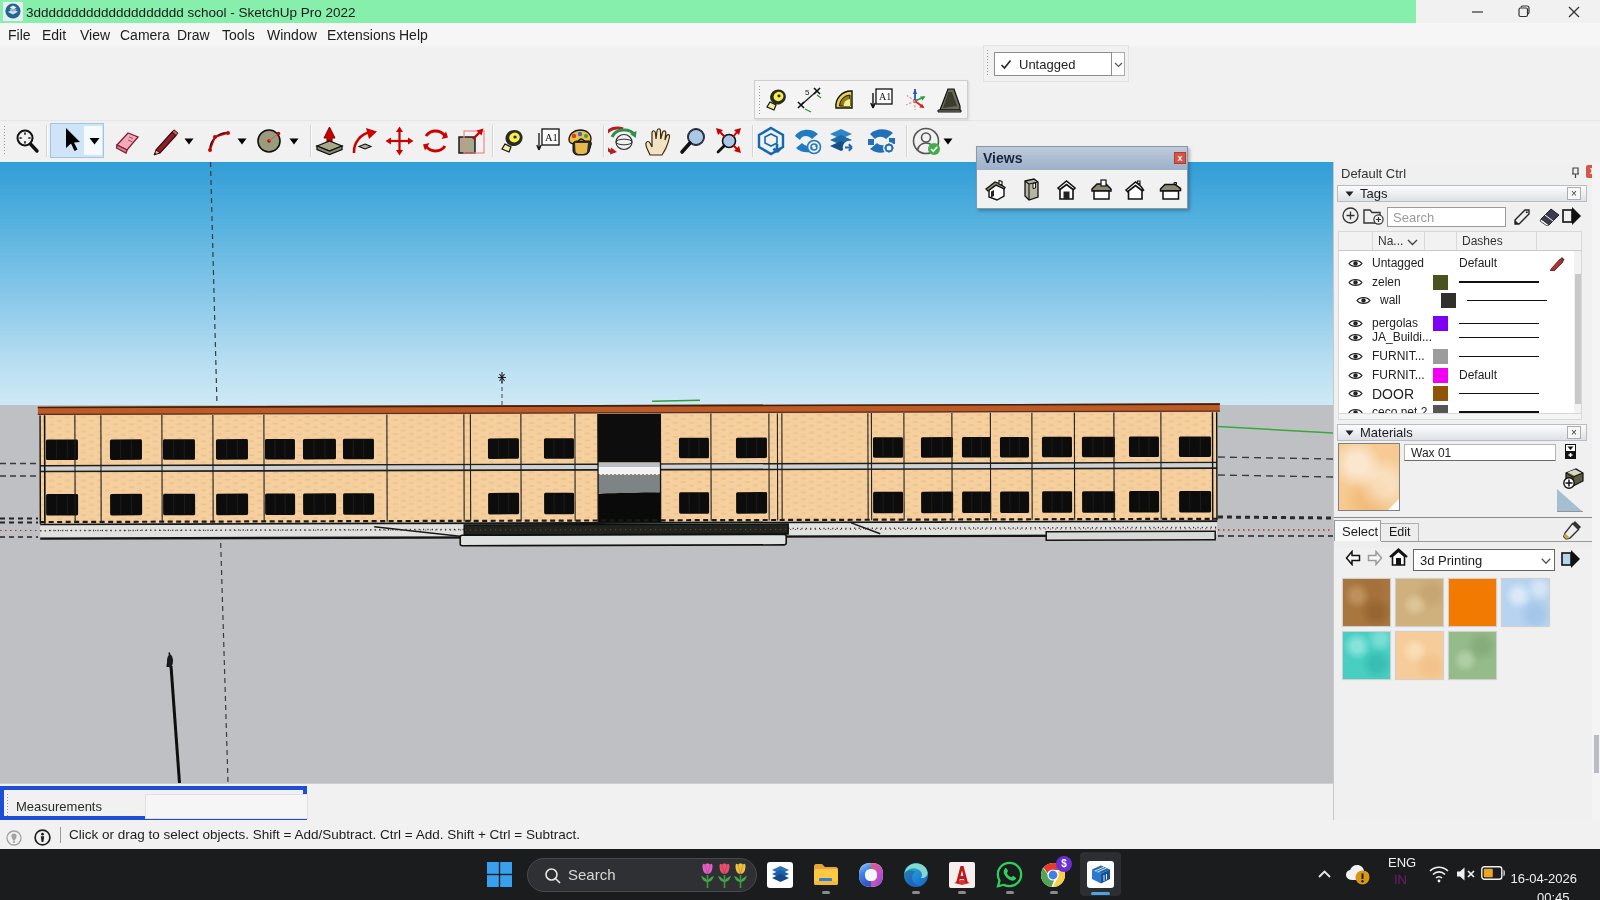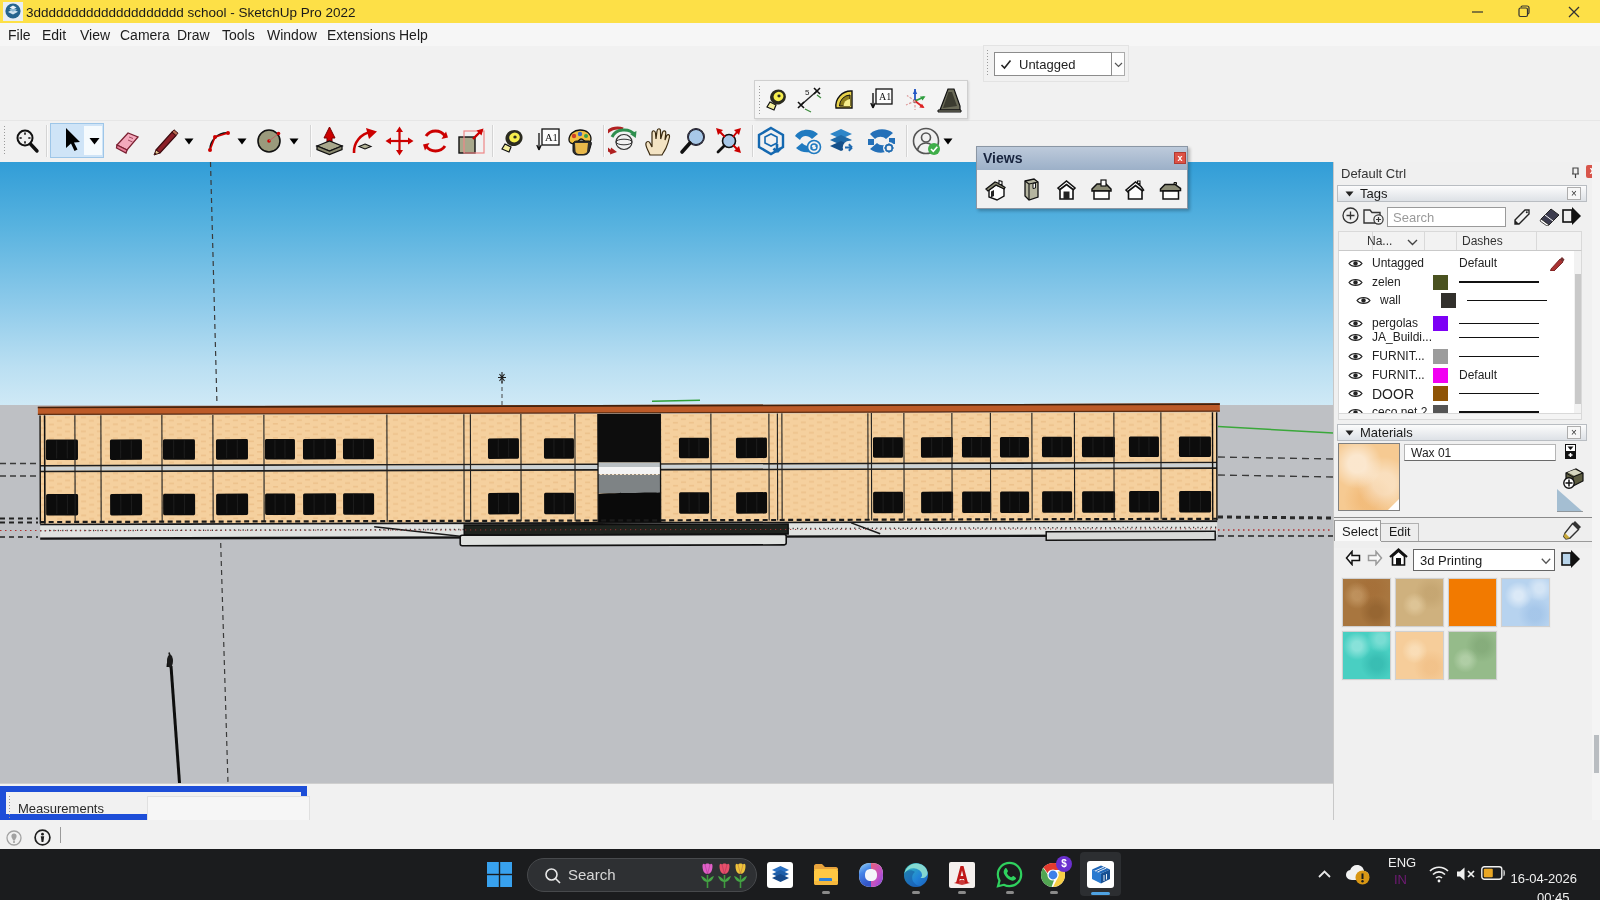--- a/index.html
+++ b/index.html
@@ -2,21 +2,21 @@
 <html><head><meta charset="utf-8"><style>
 
 *{margin:0;padding:0;box-sizing:border-box}
 html,body{width:1600px;height:900px;overflow:hidden}
 body{font-family:"Liberation Sans",sans-serif;background:#f1f1f1;position:relative;font-size:13px;color:#1c1c1c}
 .abs{position:absolute}
 svg{display:block}
 
 </style></head><body>
 
-<div class="abs" style="left:0;top:0;width:1600px;height:23px;background:#fde047">
+<div class="abs" style="left:0;top:0;width:1416px;height:23px;background:#86efac">
   <div class="abs" style="left:3px;top:2px;width:20px;height:19px;background:#e7eef5"></div>
   <svg class="abs" style="left:5px;top:3px" width="16" height="16" viewBox="0 0 16 16">
     <circle cx="8" cy="8" r="7.6" fill="#25648e"></circle>
     <path d="M3 9 L8 6.2 L13 8.8 L8 11.6 Z" fill="#cfe2ee"></path>
     <path d="M4.2 6.8 L8 4.6 L12 6.6 L8 8.8 Z" fill="#8db8d2"></path>
     <path d="M8 2.5 L11.5 4.4 L8 6.3 L4.6 4.5 Z" fill="#e8f1f7"></path>
   </svg>
   <span class="abs" style="left:26px;top:5px;font-size:13.5px;color:#191919">3dddddddddddddddddddd school - SketchUp Pro 2022</span>
   <svg class="abs" style="left:1466px;top:6px" width="22" height="12" viewBox="0 0 22 12">
       <line x1="6" y1="6" x2="17" y2="6" stroke="#333" stroke-width="1.2"></line>
@@ -511,21 +511,21 @@
     </svg>
 <svg class="abs" style="left:228px;top:44px" width="20" height="20" viewBox="0 0 20 20">
       <rect x="1" y="4" width="9" height="12" fill="none" stroke="#111" stroke-width="1.6"></rect>
       <path d="M10 1 L19 10 L10 19 Z" fill="#111"></path>
     </svg>
 <div class="abs" style="left:4px;top:69px;width:244px;height:20px;background:#f2f2f2;border:1px solid #d9d9d9;border-bottom:1px solid #c9c9c9">
       <div class="abs" style="left:33px;top:0;width:1px;height:18px;background:#d9d9d9"></div>
       <div class="abs" style="left:85px;top:0;width:1px;height:18px;background:#d9d9d9"></div>
       <div class="abs" style="left:117px;top:0;width:1px;height:18px;background:#d9d9d9"></div>
       <div class="abs" style="left:197px;top:0;width:1px;height:18px;background:#d9d9d9"></div>
-      <span class="abs" style="left:28px;top:2px;font-size:12px;color:#333">Na...</span>
+      <span class="abs" style="left:39px;top:2px;font-size:12px;color:#333">Na...</span>
       <svg class="abs" style="left:68px;top:7px" width="11" height="7" viewBox="0 0 11 7">
         <path d="M1 1 L5.5 5.5 L10 1" fill="none" stroke="#444" stroke-width="1.4"></path>
       </svg>
       <span class="abs" style="left:123px;top:2px;font-size:12px;color:#333">Dashes</span>
     </div>
 <div class="abs" style="left:4px;top:89px;width:244px;height:163px;background:#fff;border:1px solid #d9d9d9;border-top:none;overflow:hidden">
 <div class="abs" style="left:0;top:3px;width:244px;height:18.6px">
 <svg class="abs" style="left:9px;top:4px" width="15" height="11" viewBox="0 0 15 11">
     <path d="M1 5.5 C4 1.5 11 1.5 14 5.5 C11 9.5 4 9.5 1 5.5 Z" fill="none" stroke="#222" stroke-width="1.2"></path>
     <circle cx="7.5" cy="5.5" r="2.2" fill="#222"></circle>
@@ -683,38 +683,39 @@
 <div class="abs" style="left:114px;top:416px;width:49px;height:49px;background-color:#f27a00;border:1px solid #d0d0d0;outline:1px solid #ececec"></div>
 <div class="abs" style="left:167px;top:416px;width:49px;height:49px;background-color:#b7d3ef;background-image:radial-gradient(circle at 35% 35%, rgba(255,255,255,.5) 0 10%, transparent 32%),radial-gradient(circle at 70% 75%, rgba(140,180,225,.4) 0 12%, transparent 35%),radial-gradient(circle at 80% 20%, rgba(255,255,255,.4) 0 8%, transparent 25%);border:1px solid #d0d0d0;outline:1px solid #ececec"></div>
 <div class="abs" style="left:8px;top:469px;width:49px;height:49px;background-color:#49cfc2;background-image:radial-gradient(circle at 30% 30%, rgba(230,255,252,.4) 0 10%, transparent 30%),radial-gradient(circle at 72% 68%, rgba(20,150,145,.3) 0 12%, transparent 35%),radial-gradient(circle at 80% 15%, rgba(230,255,252,.3) 0 8%, transparent 25%);border:1px solid #d0d0d0;outline:1px solid #ececec"></div>
 <div class="abs" style="left:61px;top:469px;width:49px;height:49px;background-color:#f6cd9a;background-image:radial-gradient(circle at 40% 40%, rgba(255,245,225,.4) 0 10%, transparent 32%),radial-gradient(circle at 75% 75%, rgba(235,175,110,.35) 0 12%, transparent 35%);border:1px solid #d0d0d0;outline:1px solid #ececec"></div>
 <div class="abs" style="left:114px;top:469px;width:49px;height:49px;background-color:#95bb8a;background-image:radial-gradient(circle at 35% 60%, rgba(225,240,215,.35) 0 10%, transparent 30%),radial-gradient(circle at 70% 30%, rgba(100,140,90,.3) 0 12%, transparent 35%);border:1px solid #d0d0d0;outline:1px solid #ececec"></div>
 <div class="abs" style="left:258px;top:0;width:9px;height:687px;background:#f4f4f4"></div>
 <div class="abs" style="left:260px;top:573px;width:5px;height:38px;background:#b9bdc1"></div>
 </div>
 
 <div class="abs" style="left:0;top:783px;width:1333px;height:37px;background:#f1f1f1;border-top:1px solid #cfcfcf">
-  <div class="abs" style="left:0;top:2px;width:307px;height:34px;border:6px solid #1d4ed8;background:#f1f1f1">
+  <div class="abs" style="left:0;top:2px;width:307px;height:34px;border:4px solid #1d4ed8;background:#f1f1f1">
     <div class="abs" style="left:3px;top:4px;width:1px;height:24px;background:repeating-linear-gradient(#9a9a9a 0 1px,transparent 1px 3px)"></div>
     <span class="abs" style="left:12px;top:9px;font-size:13px;color:#2a2a2a">Measurements</span>
     <div class="abs" style="left:141px;top:4px;width:163px;height:25px;background:#f6f6f6;border:1px solid #e0e0e0"></div>
   </div>
 </div>
 <div class="abs" style="left:0;top:820px;width:1600px;height:29px;background:#f1f1f1">
   <svg class="abs" style="left:6px;top:10px" width="16" height="16" viewBox="0 0 16 16">
     <circle cx="8" cy="8" r="7" fill="none" stroke="#a2a2a2" stroke-width="1.3"></circle>
     <path d="M8 3.6 a2.6 2.6 0 0 1 2.6 2.6 c0 2 -1.6 2.6 -1.6 4.4 l-2 0 c0 -1.8 -1.6 -2.4 -1.6 -4.4 a2.6 2.6 0 0 1 2.6 -2.6 Z" fill="#a2a2a2"></path>
     <rect x="7" y="11.2" width="2" height="1.6" fill="#a2a2a2"></rect>
   </svg>
   <svg class="abs" style="left:34px;top:9px" width="17" height="17" viewBox="0 0 17 17">
     <circle cx="8.5" cy="8.5" r="7.4" fill="none" stroke="#1f1f1f" stroke-width="1.7"></circle>
     <circle cx="8.5" cy="5.2" r="1.4" fill="#1f1f1f"></circle>
     <path d="M6.8 7.2 L10.2 7.2 L9.4 13 L7.6 13 Z" fill="#1f1f1f"></path>
   </svg>
   <div class="abs" style="left:60px;top:7px;width:1px;height:16px;background:#9a9a9a"></div>
+  <span class="abs" style="left:69px;top:7px;font-size:13.5px;color:#1c1c1c">Click or drag to select objects. Shift = Add/Subtract. Ctrl = Add. Shift + Ctrl = Subtract.</span>
 </div>
 
 <div class="abs" style="left:0;top:849px;width:1600px;height:51px;background:#1b1c1e"></div>
 <svg class="abs" style="left:487px;top:862px" width="25" height="25" viewBox="0 0 25 25">
       <rect x="0" y="0" width="11.8" height="11.8" fill="#38a1ee"></rect>
       <rect x="13.2" y="0" width="11.8" height="11.8" fill="#38a1ee"></rect>
       <rect x="0" y="13.2" width="11.8" height="11.8" fill="#38a1ee"></rect>
       <rect x="13.2" y="13.2" width="11.8" height="11.8" fill="#38a1ee"></rect>
   </svg>
 <div class="abs" style="left:527px;top:858px;width:230px;height:34px;background:#2e3033;border:1px solid #47494c;border-radius:17px">

